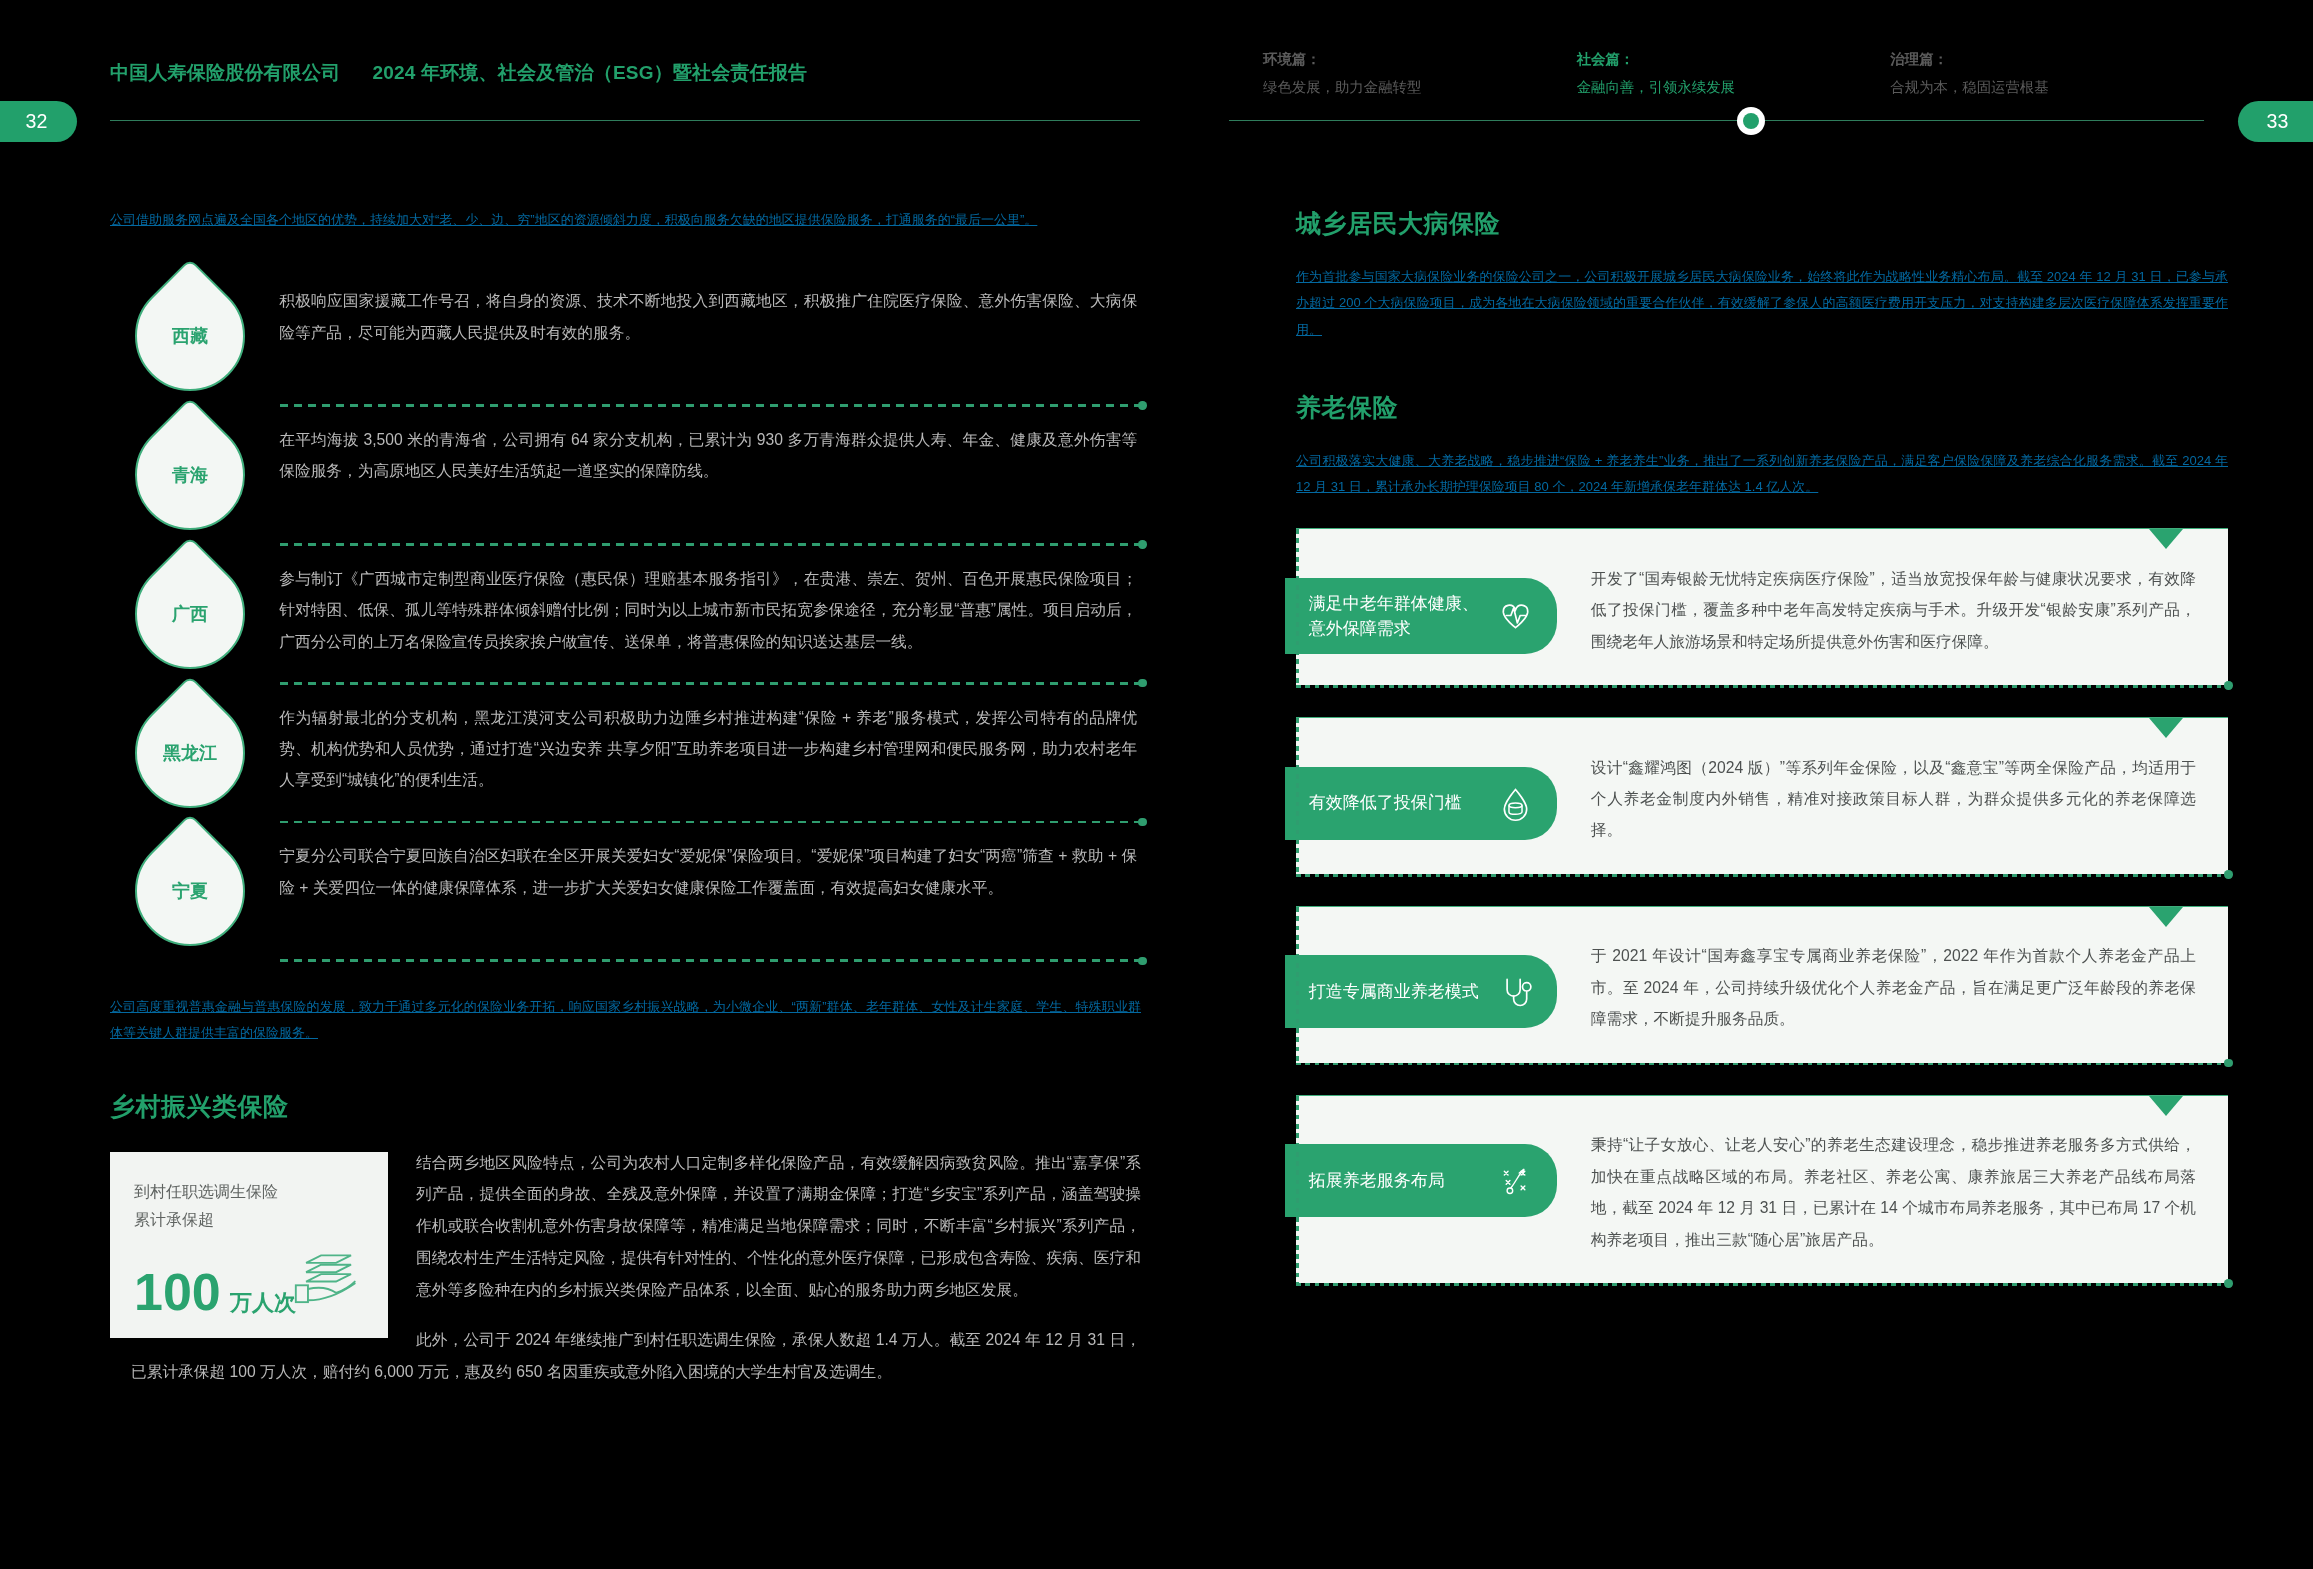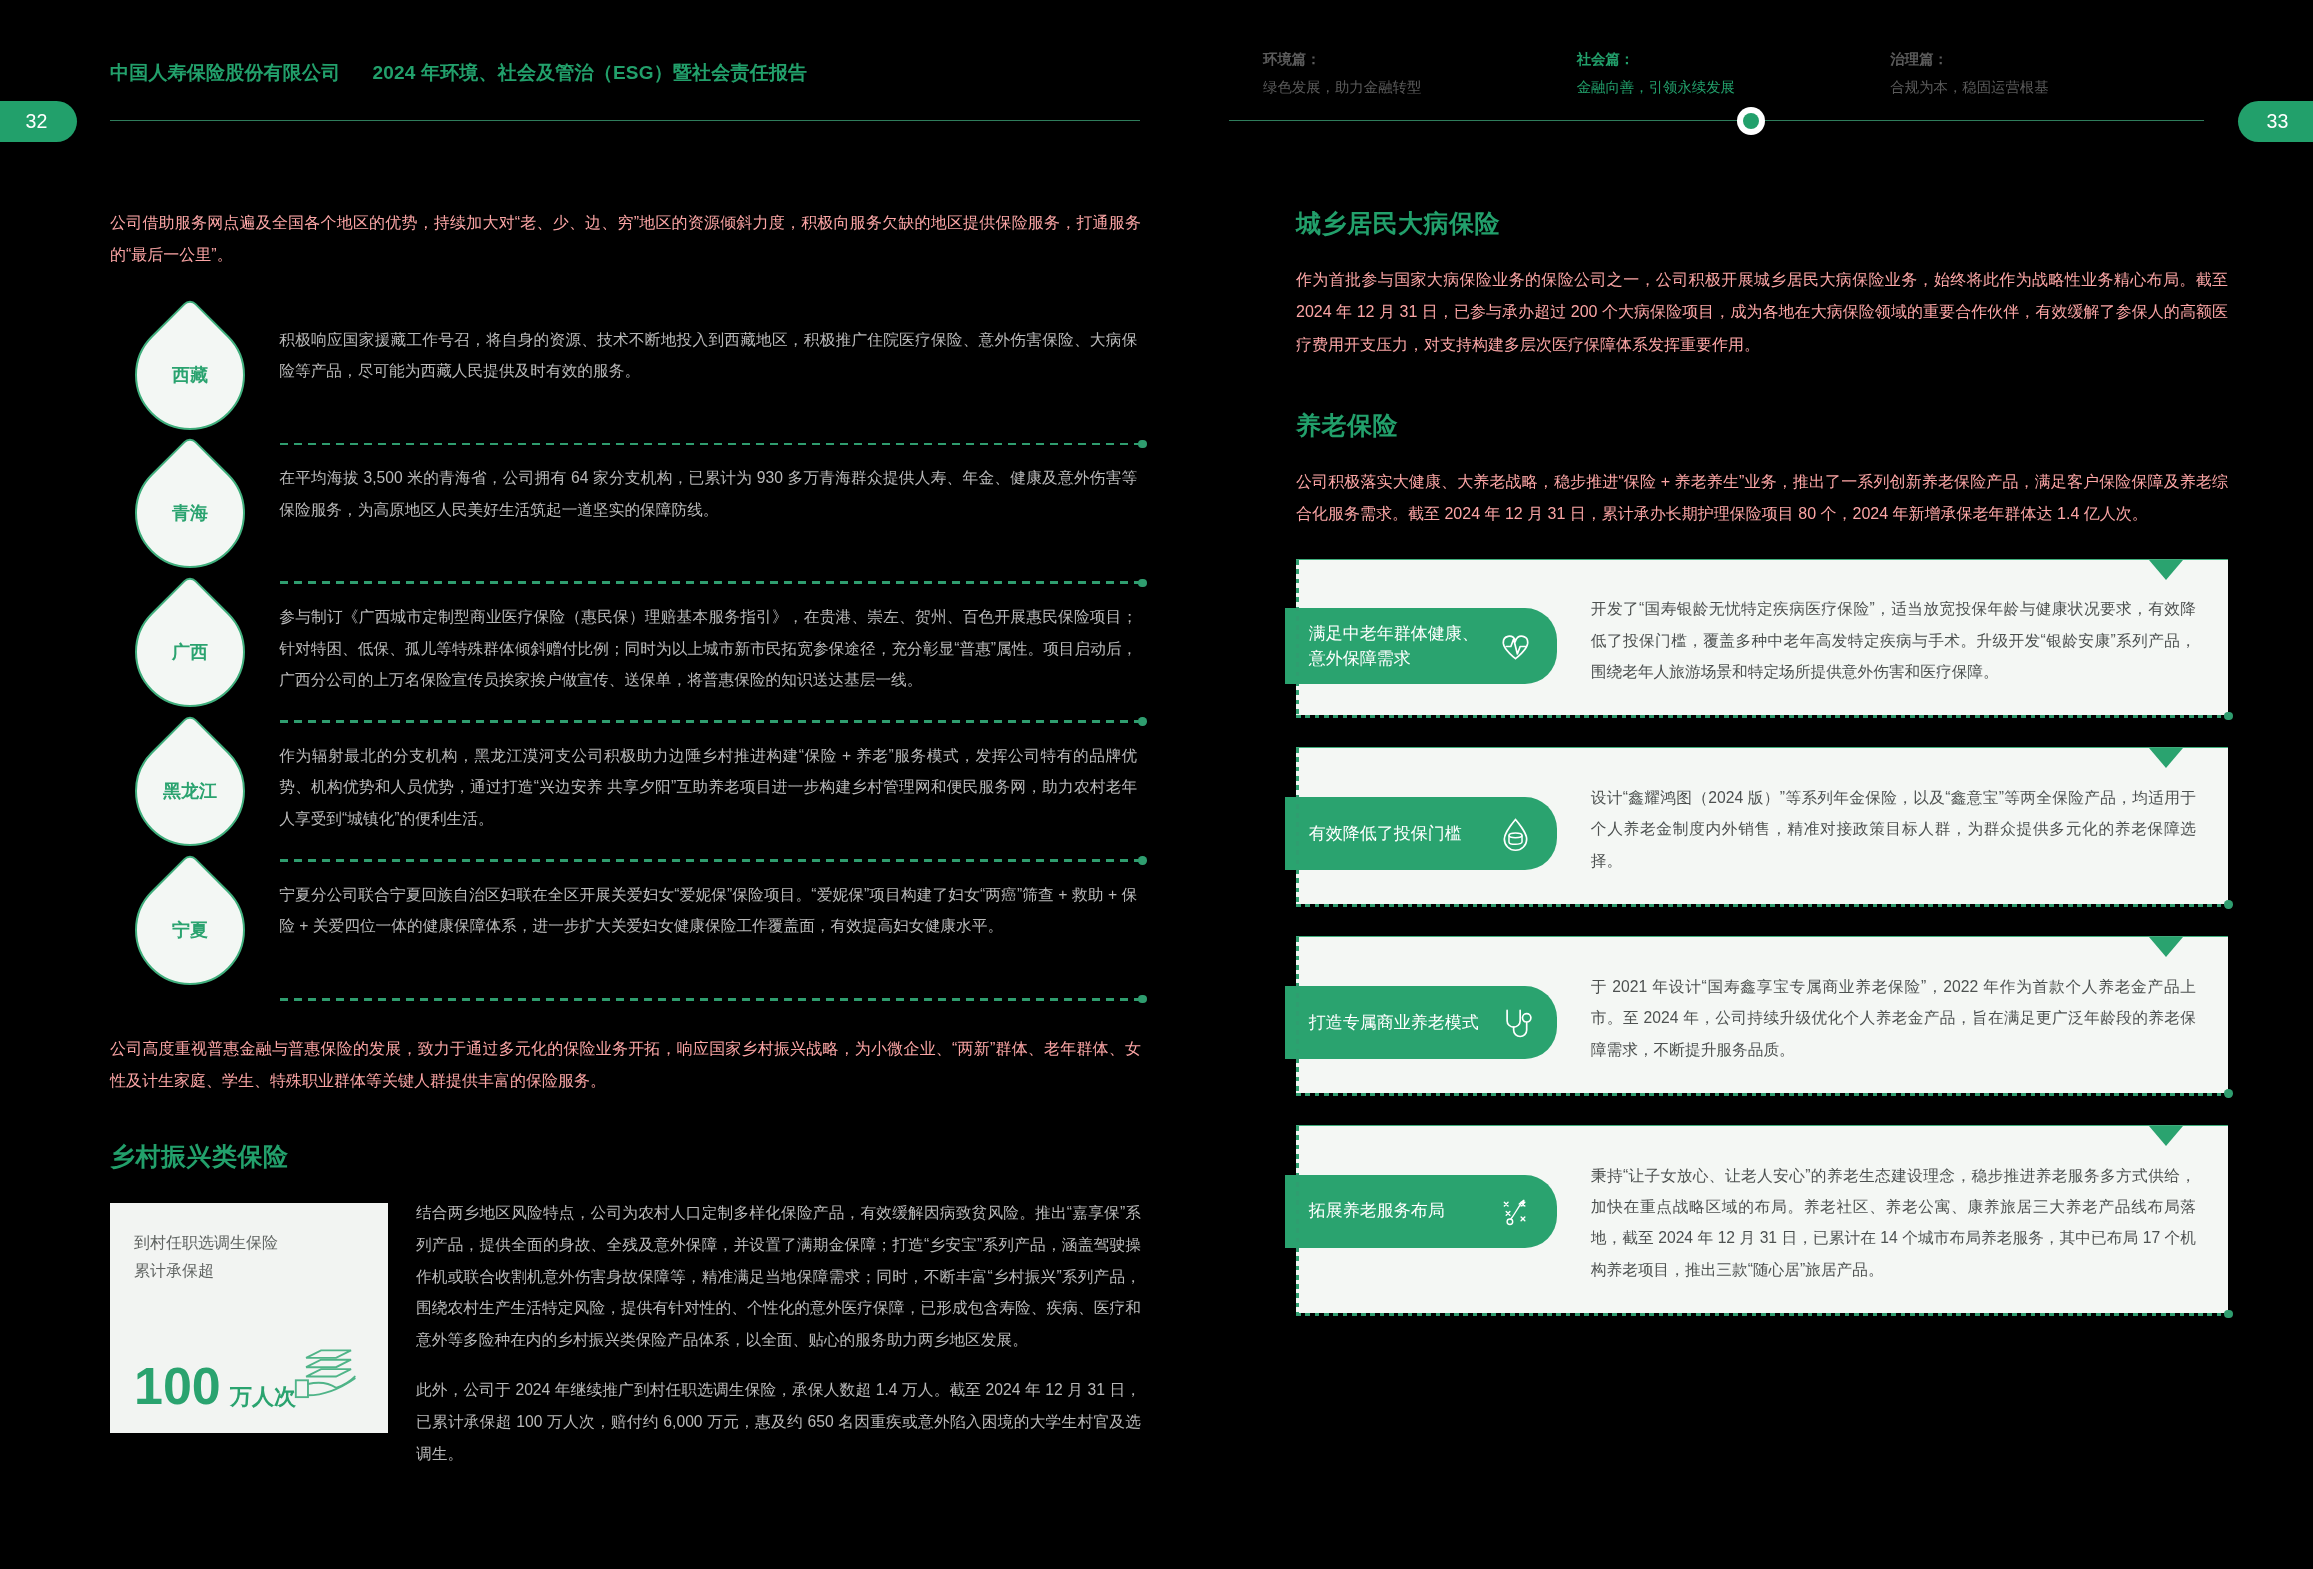--- a/index.html
+++ b/index.html
@@ -122,26 +122,27 @@
     width: 1031px;
   }
   .col-right {
     position: absolute;
     left: 1296px;
     top: 207px;
     width: 932px;
   }
 
   p.body {
-    font-size: 16px;
+    font-size: 13px;
     line-height: 2.02;
-    color: #fca5a5;
+    color: #0369a1;
     margin: 0 0 20.5px 0;
     text-align: justify;
     text-justify: inter-ideograph;
+    text-decoration: underline;
   }
 
   h2.sec-title {
     font-size: 25px;
     font-weight: 700;
     color: #22a06b;
     margin: 0 0 24px 0;
     letter-spacing: 0.5px;
   }
 
@@ -214,21 +215,21 @@
   }
 
   
   .stat-wrap {
     position: relative;
     margin-top: 9.3px;
   }
   .stat-box {
     float: left;
     width: 278px;
-    height: 230px;
+    height: 186px;
     background: #f2f4f2;
     box-sizing: border-box;
     padding: 26px 32px 0 24px;
     margin: 5.6px 28px 9.3px 0;
     position: relative;
   }
   .stat-line {
     font-size: 16px;
     color: #5f6361;
     line-height: 1.75;

